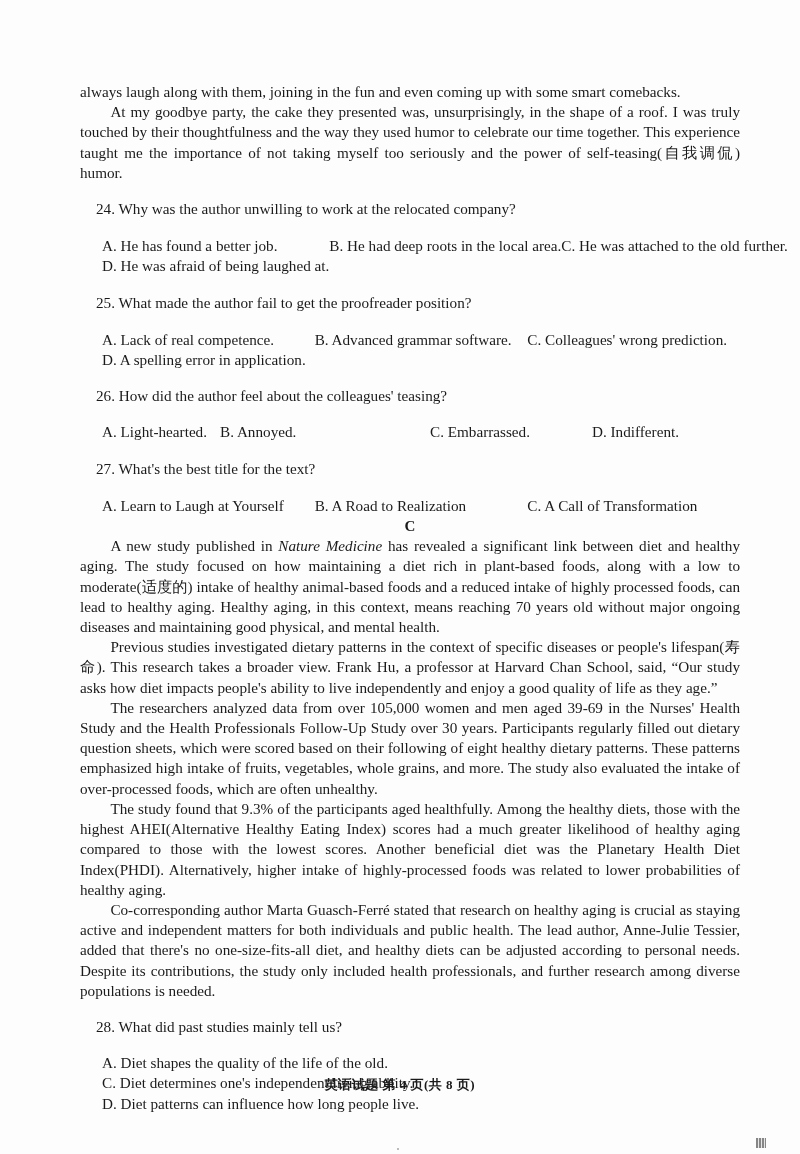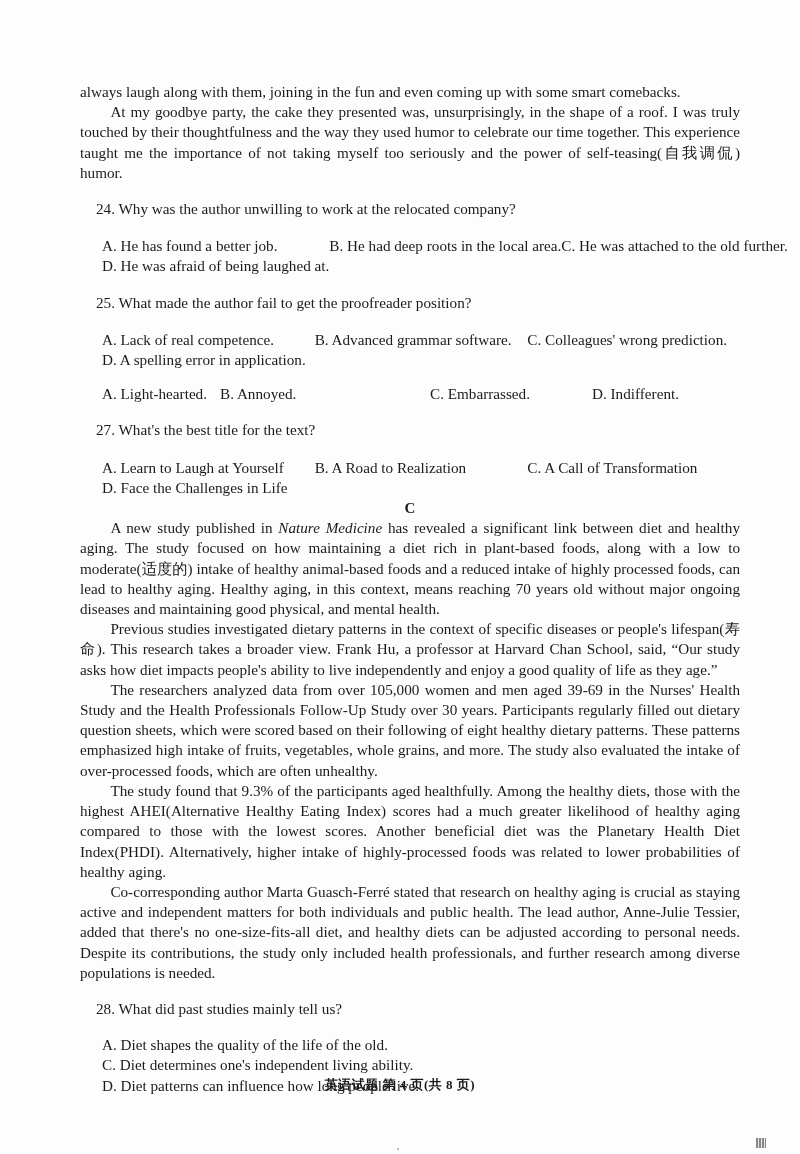--- a/index.html
+++ b/index.html
@@ -69,35 +69,35 @@
     <p class="q"><span>25.</span> <span>What made the author fail to get the proofreader position?</span></p>
     <div class="opts">
       <span class="opt">A. Lack of real competence.</span>
       <span class="opt">B. Advanced grammar software.</span>
       <span class="opt">C. Colleagues' wrong prediction.</span>
       <span class="opt">D. A spelling error in application.</span>
     </div>
   </div>
 
   <div>
+    <p class="q"><span>26.</span> <span>How did the author feel about the colleagues' teasing?</span></p>
     <div class="opts4">
       <span class="opt">A. Light-hearted.</span>
       <span class="opt">B. Annoyed.</span>
       <span class="opt">C. Embarrassed.</span>
       <span class="opt">D. Indifferent.</span>
     </div>
   </div>
 
   <div>
     <p class="q"><span>27.</span> <span>What's the best title for the text?</span></p>
     <div class="opts">
       <span class="opt">A. Learn to Laugh at Yourself</span>
       <span class="opt">B. A Road to Realization</span>
       <span class="opt">C. A Call of Transformation</span>
-      <span class="opt">D. Face the Challenges in Life</span>
     </div>
   </div>
 
   <div class="section">C</div>
 
   <p class="para indent"><span>A new study published in </span><em>Nature Medicine</em><span> has revealed a significant link between diet and healthy aging. The study focused on how maintaining a diet rich in plant-based foods, along with a low to moderate(适度的) intake of healthy animal-based foods and a reduced intake of highly processed foods, can lead to healthy aging. Healthy aging, in this context, means reaching 70 years old without major ongoing diseases and maintaining good physical, and mental health.</span></p>
   <p class="para indent">Previous studies investigated dietary patterns in the context of specific diseases or people's lifespan(寿命). This research takes a broader view. Frank Hu, a professor at Harvard Chan School, said, “Our study asks how diet impacts people's ability to live independently and enjoy a good quality of life as they age.”</p>
   <p class="para indent">The researchers analyzed data from over 105,000 women and men aged 39-69 in the Nurses' Health Study and the Health Professionals Follow-Up Study over 30 years. Participants regularly filled out dietary question sheets, which were scored based on their following of eight healthy dietary patterns. These patterns emphasized high intake of fruits, vegetables, whole grains, and more. The study also evaluated the intake of over-processed foods, which are often unhealthy.</p>
   <p class="para indent">The study found that 9.3% of the participants aged healthfully. Among the healthy diets, those with the highest AHEI(Alternative Healthy Eating Index) scores had a much greater likelihood of healthy aging compared to those with the lowest scores. Another beneficial diet was the Planetary Health Diet Index(PHDI). Alternatively, higher intake of highly-processed foods was related to lower probabilities of healthy aging.</p>
   <p class="para indent">Co-corresponding author Marta Guasch-Ferré stated that research on healthy aging is crucial as staying active and independent matters for both individuals and public health. The lead author, Anne-Julie Tessier, added that there's no one-size-fits-all diet, and healthy diets can be adjusted according to personal needs. Despite its contributions, the study only included health professionals, and further research among diverse populations is needed.</p>

